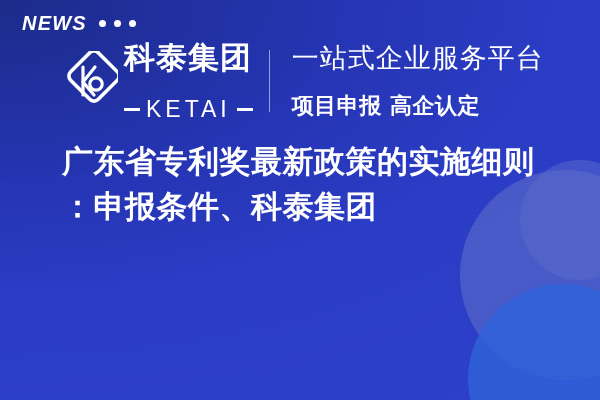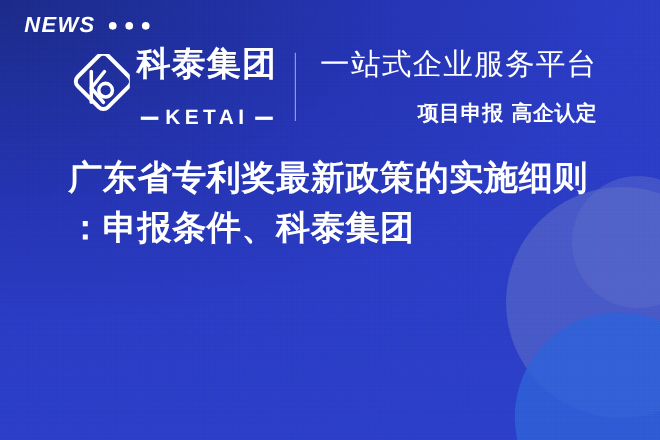--- a/index.html
+++ b/index.html
@@ -84,40 +84,40 @@
     letter-spacing:1px; line-height:1.05; white-space:nowrap;
   }
   #brand-name-en-row{
     display:flex; align-items:center; justify-content:center;
     gap:6px; margin-top:1px;
   }
   #brand-name-en-row .rule{
     display:block; height:3px; width:16px; background:#ffffff; flex:none;
   }
   #brand-name-en{
-    font-size:19px; font-weight:bold; color:#ffffff;
+    font-size:23px; font-weight:normal; color:#ffffff;
     letter-spacing:4px; line-height:1; white-space:nowrap;
   }
 
   
   #brand-divider{
     width:1px; height:62px;
     background:rgba(255,255,255,.55);
     margin:0 22px 0 16px; flex:none;
   }
 
   
-  #tagline-block{ display:flex; flex-direction:column; gap:3px;text-align:right; }
+  #tagline-block{ display:flex; flex-direction:column; gap:3px; }
   #tagline-primary{
     font-size:27px; color:#ffffff; line-height:1.1;
     letter-spacing:1px; white-space:nowrap;
     font-family:"Liberation Sans", sans-serif;
   }
   #tagline-secondary{
-    font-size:19px; font-weight:bold; color:#ffffff;
+    font-size:22px; font-weight:bold; color:#ffffff;
     line-height:1.15; letter-spacing:.5px; white-space:nowrap;
     font-family:"DejaVu Serif", serif;
     margin-top:16px;
   }
 
   
   #headline{
     position:absolute; left:62px; top:140px;
     width:500px;
   }

